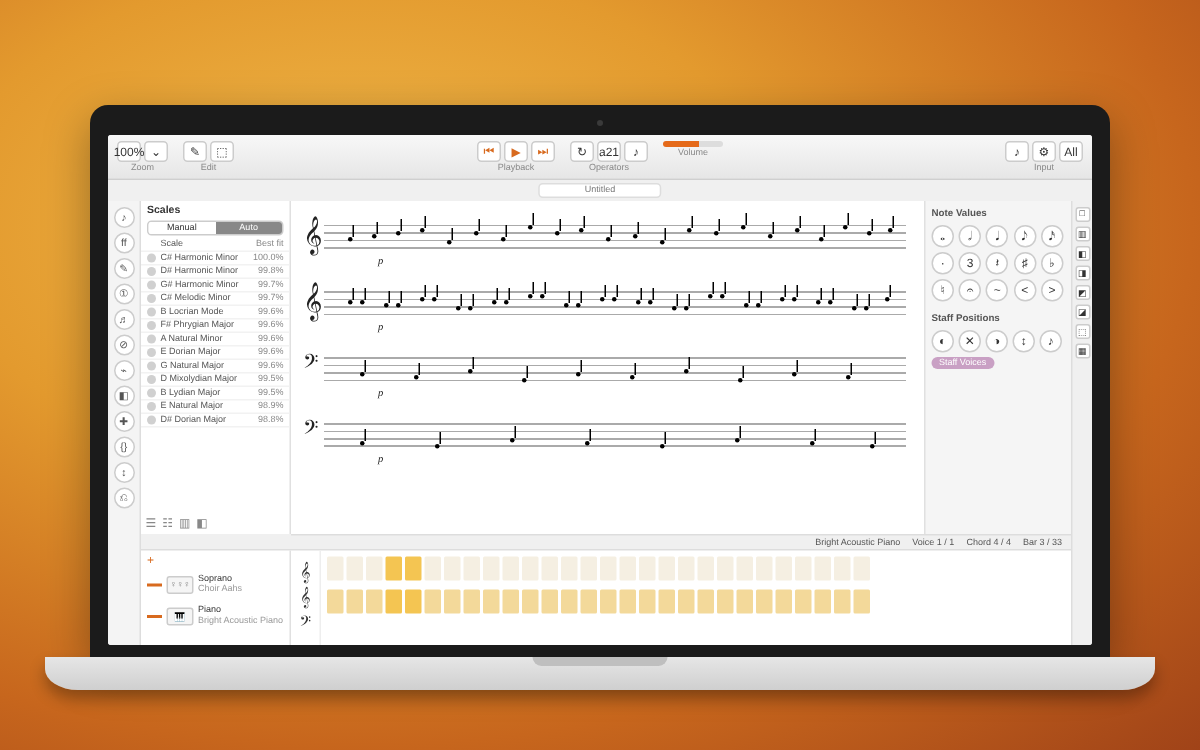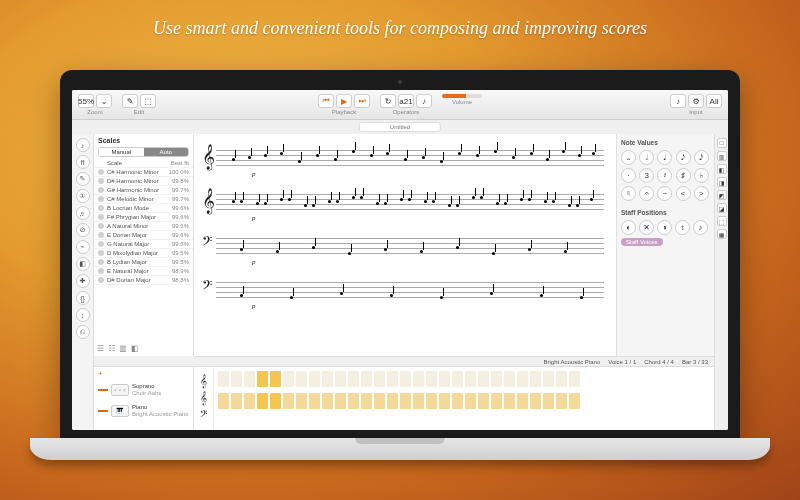--- a/index.html
+++ b/index.html
@@ -74,31 +74,30 @@
 .cell-row { display:flex; gap:2px; }
 .cell { width:11px; height:16px; border-radius:1px; }
 .c-empty { background:#f5efe2; }
 .c-hi { background:#f4c552; }
 .c-mid { background:#f3d99a; }
 </style>
 </head>
 <body>
 
 <div class="hero-bg">
-  <div class="headline">Use smart and convenient tools for composing and improving scores</div>
 
   <div class="laptop">
     <div class="laptop-screen-bezel">
       <div class="laptop-camera"></div>
       <div class="screen">
 
         <div class="toolbar">
           <div class="tb-group">
             <div class="tb-row">
-              <span class="tb-btn">55%</span>
+              <span class="tb-btn">100%</span>
               <span class="tb-btn">⌄</span>
             </div>
             <span class="tb-label">Zoom</span>
           </div>
           <div class="tb-group">
             <div class="tb-row">
               <span class="tb-btn">✎</span>
               <span class="tb-btn">⬚</span>
             </div>
             <span class="tb-label">Edit</span>

